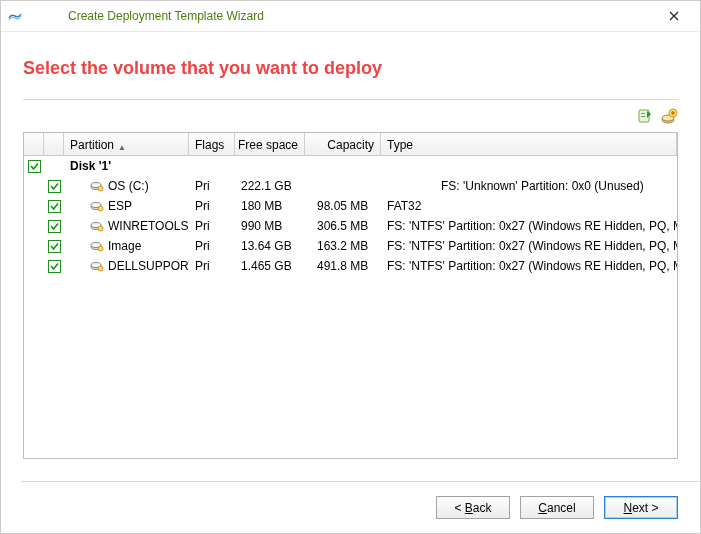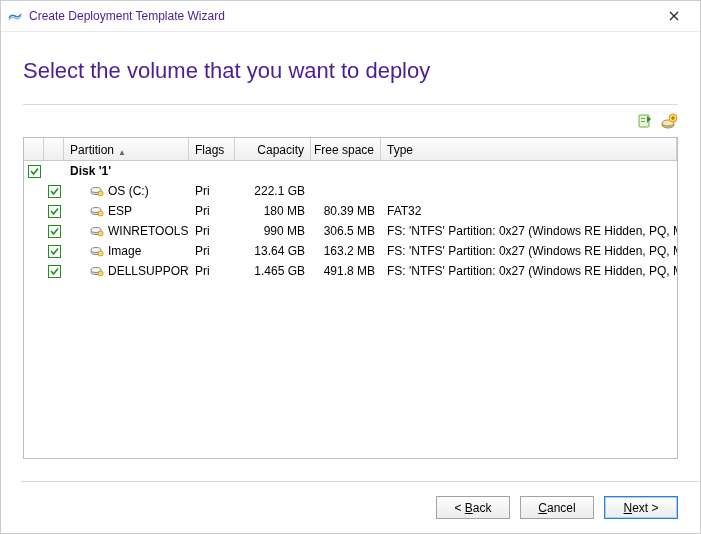--- a/index.html
+++ b/index.html
@@ -31,43 +31,44 @@
     width: 16px;
     height: 16px;
     margin-right: 6px;
     display: flex;
     align-items: center;
     justify-content: center;
   }
   .titlebar .title {
     flex: 1;
     font-size: 12px;
-    color: #4c1d95;
+    color: #4d7c0f;
+    margin-left: 39px;
   }
   .titlebar .close {
     width: 40px;
     height: 28px;
     display: flex;
     align-items: center;
     justify-content: center;
     cursor: pointer;
   }
   .content {
     flex: 1;
     display: flex;
     flex-direction: column;
     padding: 0;
   }
   .heading-area {
     padding: 26px 22px 12px 22px;
   }
   .heading {
-    color: #4c1d95;
-    font-size: 22px;
-    font-weight: normal;
+    color: #ef4444;
+    font-size: 18px;
+    font-weight: bold;
   }
   .hr {
     border: none;
     border-top: 1px solid #d9d9d9;
     margin: 8px 22px 0 22px;
   }
   .toolbar {
     display: flex;
     justify-content: flex-end;
     padding: 8px 22px 6px 22px;
@@ -126,21 +127,21 @@
     font-size: 12px;
   }
   .row .cell {
     box-sizing: border-box;
     padding: 0 6px;
     white-space: nowrap;
     overflow: hidden;
   }
   .row .c-check { display:flex; justify-content:center; align-items:center; padding:0;}
   .row .c-icon  { display:flex; justify-content:center; align-items:center; padding:0;}
-  .row .c-cap, .row .c-free { text-align: right; }
+  .row .c-cap, .row .c-free { text-align: left; }
   .disk-row .c-part { font-weight: bold; }
   .chk {
     width: 13px;
     height: 13px;
     border: 1px solid #1d8f1d;
     box-sizing: border-box;
     display: flex;
     align-items: center;
     justify-content: center;
     background: #fff;
@@ -232,25 +233,25 @@
       <div class="grid-header">
         <div class="col c-check"></div>
         <div class="col c-icon"></div>
         <div class="col c-part">
           <span>Partition</span>
           <span class="sort">▲</span>
         </div>
         <div class="col c-flags">
           <span>Flags</span>
         </div>
+        <div class="col c-free">
+          <span>Free space</span>
+        </div>
         <div class="col c-cap">
           <span>Capacity</span>
-        </div>
-        <div class="col c-free">
-          <span>Free space</span>
         </div>
         <div class="col c-type">
           <span>Type</span>
         </div>
       </div>
 
       <div class="grid-body">
 
         <div class="row disk-row">
           <div class="cell c-check">
@@ -281,20 +282,21 @@
                     <ellipse cx="6" cy="7" rx="5" ry="2.5" fill="#f4f4f4" stroke="#8a8a8a"></ellipse>
                     <circle cx="10.5" cy="10.5" r="2.5" fill="#ffd86b" stroke="#c9992b"></circle>
                   </svg>
               </span>
               <span>OS (C:)</span>
             </span>
           </div>
           <div class="cell c-flags">Pri</div>
           <div class="cell c-cap">222.1 GB</div>
           <div class="cell c-free"></div>
+          <div class="cell c-type" style="padding-left:60px">FS: 'Unknown' Partition: 0x0 (Unused)</div>
         </div>
 
         <div class="row part-row">
           <div class="cell c-check"></div>
           <div class="cell c-icon">
             <span class="chk">
               <svg width="11" height="11" viewBox="0 0 11 11">
                   <path d="M2 5 L4.5 8 L9 2.5" stroke="#1d8f1d" stroke-width="1.6" fill="none"></path>
                 </svg>
             </span>
@@ -306,21 +308,21 @@
                     <ellipse cx="6" cy="9" rx="5" ry="2.5" fill="#dcdcdc" stroke="#8a8a8a"></ellipse>
                     <ellipse cx="6" cy="7" rx="5" ry="2.5" fill="#f4f4f4" stroke="#8a8a8a"></ellipse>
                     <circle cx="10.5" cy="10.5" r="2.5" fill="#ffd86b" stroke="#c9992b"></circle>
                   </svg>
               </span>
               <span>ESP</span>
             </span>
           </div>
           <div class="cell c-flags">Pri</div>
           <div class="cell c-cap">180 MB</div>
-          <div class="cell c-free">80.39 MB</div>
+          <div class="cell c-free">98.05 MB</div>
           <div class="cell c-type">FAT32</div>
         </div>
 
         <div class="row part-row">
           <div class="cell c-check"></div>
           <div class="cell c-icon">
             <span class="chk">
               <svg width="11" height="11" viewBox="0 0 11 11">
                   <path d="M2 5 L4.5 8 L9 2.5" stroke="#1d8f1d" stroke-width="1.6" fill="none"></path>
                 </svg>

